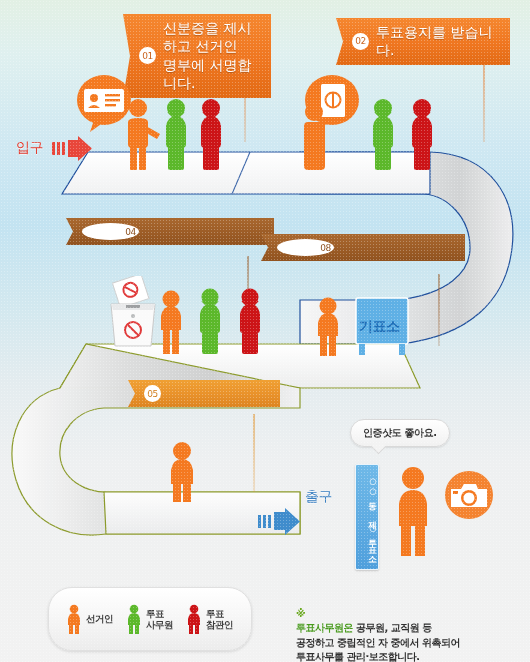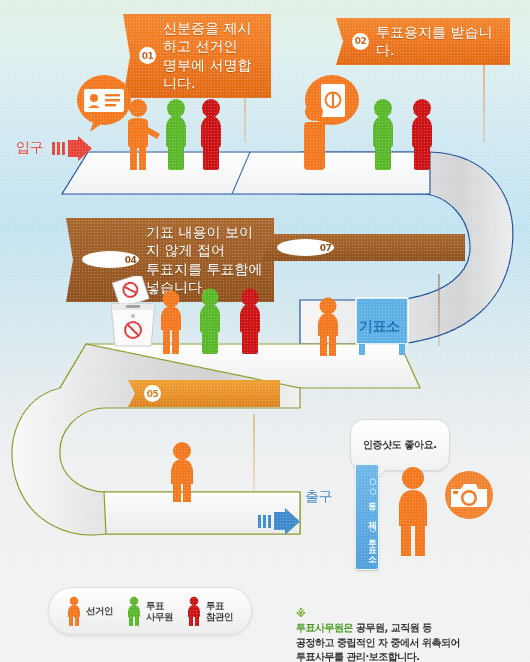--- a/index.html
+++ b/index.html
@@ -52,21 +52,21 @@
   
   .banner.notch-l{
     clip-path:polygon(0% 0%,100% 0%,100% 100%,0% 100%,7px 50%);
     padding-left:16px;
   }
   .num{
     flex:0 0 auto;
     width:17px;height:17px;border-radius:50%;
     background:#fff;
     color:#c8601a;
-    font-size:9px;font-weight:bold;
+    font-size:9px;font-weight:normal;
     display:flex;align-items:center;justify-content:center;
     margin-right:7px;
     letter-spacing:-.5px;
     text-align:right;
   }
   .banner.brown .num{color:#8c4f1e;padding-left:40px;}
   .banner.amber .num{color:#cf7a17;}
   .banner .txt{
     font-size:14px;line-height:1.32;font-weight:normal;
     text-shadow:0 1px 1px rgba(0,0,0,.25);
@@ -105,42 +105,42 @@
     writing-mode:vertical-rl;
     text-orientation:upright;
   }
 
   
   .bubble{
     position:absolute;
     background:linear-gradient(180deg,#ffffff,#f1f1f1);
     border:1px solid #d9d9d9;
     border-radius:14px;
-    padding:18px 12px;
+    padding:6px 12px;
     font-size:10px;font-weight:bold;color:#333;
     letter-spacing:-.4px;
     box-shadow:0 1px 2px rgba(0,0,0,.1);
     white-space:nowrap;
   }
   .bubble:after{
     content:"";position:absolute;left:22px;bottom:-6px;
     width:10px;height:10px;background:#f3f3f3;
     border-right:1px solid #d9d9d9;border-bottom:1px solid #d9d9d9;
     transform:rotate(45deg);
   }
 
   
   .legend{
     position:absolute;
     background:linear-gradient(180deg,#ffffff,#ececec);
     border:1px solid #e0e0e0;
     border-radius:24px;
     box-shadow:0 1px 3px rgba(0,0,0,.12);
     display:flex;align-items:flex-start;
-    padding:8px 18px;gap:14px;
+    padding:16px 18px;gap:14px;
   }
   .legend-item{display:flex;align-items:center;gap:5px;}
   .legend-item .lbl{
     font-size:9.5px;font-weight:bold;color:#3d3d3d;line-height:1.2;
     letter-spacing:-.5px;white-space:pre-line;
   }
 
   
   .footnote{
     position:absolute;
@@ -304,22 +304,20 @@
   <svg class="abs" style="left:52px;top:136px;" width="44" height="26">
     <rect x="0" y="6" width="3" height="13" fill="#e8463a"></rect>
     <rect x="5" y="6" width="3" height="13" fill="#e8463a"></rect>
     <rect x="10" y="6" width="3" height="13" fill="#e8463a"></rect>
     <path d="M 16 4 L 16 21 L 26 21 L 26 25 L 40 12.5 L 26 0 L 26 4 Z" fill="#e8463a"></path>
   </svg>
 
   <div class="pole" style="left:247px;top:256px;height:90px;background:linear-gradient(180deg,#97592588,#97592533);"></div>
   <div class="banner brown notch-l" style="left:66px;top:218px;width:182px;">
     <div class="num">04</div>
-    <div class="txt">기표 내용이 보이지 않게 접어
-투표지를 투표함에 넣습니다.</div>
   </div>
 
   <svg class="abs" style="left:103px;top:276px;" width="62" height="72">
     <g transform="rotate(-18 34 18)">
       <rect x="14" y="0" width="30" height="26" fill="#ffffff" stroke="#cfcfcf" stroke-width="1"></rect>
       <circle cx="29" cy="12" r="7" fill="none" stroke="#e03a3a" stroke-width="2"></circle>
       <path d="M 24 7 l 10 10" stroke="#e03a3a" stroke-width="2"></path>
     </g>
     <path d="M 8 28 L 52 28 L 48 70 L 12 70 Z" fill="#fafafa" stroke="#c9c9c9" stroke-width="1"></path>
     <path d="M 8 28 L 52 28 L 50 34 L 10 34 Z" fill="#e8e9ea"></path>
@@ -357,21 +355,21 @@
           <path d="M 95 21 l -4 -10"></path>
         <path d="M 95 21 l 0 -11"></path>
           <path d="M 95 21 l 4 -10"></path>
         <path d="M 95 21 l 8 -8"></path>
       </g>
     </g>
   </svg>
 
   <div class="pole" style="left:438px;top:274px;height:72px;background:linear-gradient(180deg,#97592588,#97592533);"></div>
   <div class="banner brown notch-l" style="left:261px;top:234px;width:178px;">
-    <div class="num">07</div>
+    <div class="num">08</div>
   </div>
 
   <svg class="abs" style="left:314px;top:296px;" width="110" height="60">
     <g>
       <circle cx="14" cy="10" r="8.5" fill="#f47920"></circle>
       <path d="M 4 27 q 2 -10 10 -10 q 8 0 10 10 l 0 13 l -20 0 Z" fill="#f47920"></path>
       <rect x="6" y="40" width="7" height="20" fill="#f47920"></rect>
       <rect x="15" y="40" width="7" height="20" fill="#f47920"></rect>
     </g>
     <g>

